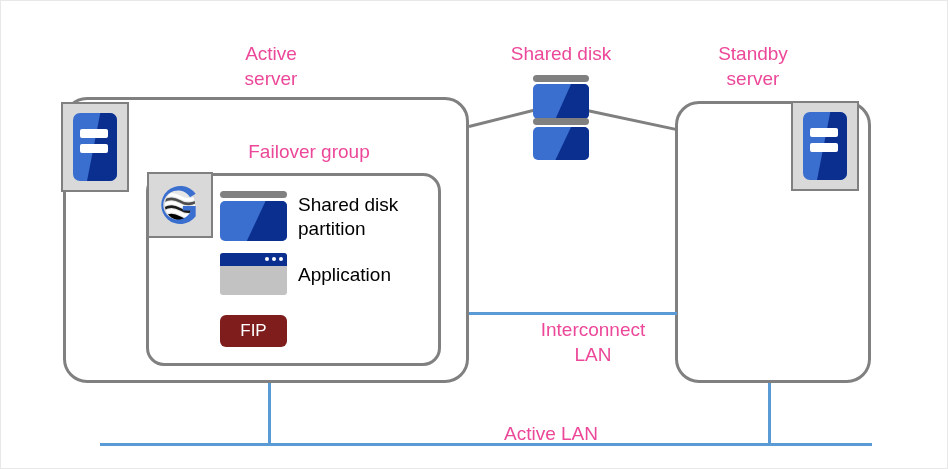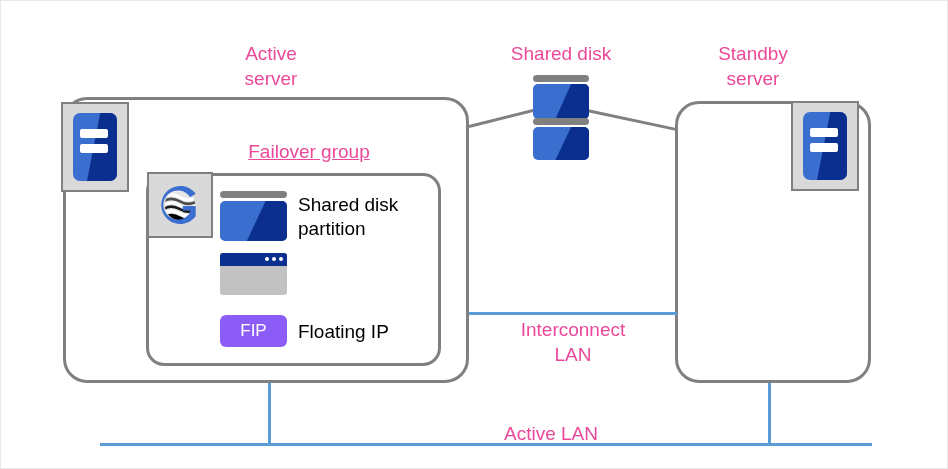--- a/index.html
+++ b/index.html
@@ -133,21 +133,21 @@
   .app-icon .dot {
     width: 4px; height: 4px;
     border-radius: 50%;
     background: #ffffff;
     margin-left: 3px;
   }
 
   
   .fip-badge {
     position: absolute;
-    background: #8b5cf6;
+    background: #7f1d1d;
     border-radius: 6px;
     color: #ffffff;
     font-size: 17px;
     display: flex;
     align-items: center;
     justify-content: center;
     user-select: none;
   }
 
   
@@ -207,21 +207,21 @@
   <div class="server-box" style="left:62px; top:96px; width:406px; height:286px;"></div>
 
   <div class="server-icon" style="left:60px; top:101px; width:68px; height:90px;">
     <div class="chassis">
       <div class="shade"></div>
       <div class="bar b1"></div>
       <div class="bar b2"></div>
     </div>
   </div>
 
-  <div class="label" style="left:178px; top:138px; width:260px;text-decoration:underline;">Failover group</div>
+  <div class="label" style="left:178px; top:138px; width:260px;">Failover group</div>
 
   <div class="fo-box" style="left:145px; top:172px; width:295px; height:193px;"></div>
 
   <div class="cluster-logo" style="left:146px; top:171px; width:66px; height:66px;">
     <svg width="56" height="56" viewBox="0 0 100 100">
       <defs>
         <clipPath id="sphereClip">
             <circle cx="50" cy="50" r="27"></circle>
           </clipPath>
       </defs>
@@ -249,23 +249,23 @@
   <div class="item-text" style="left:297px; top:192px; width:150px;">Shared disk
 partition</div>
 
   <div class="app-icon" style="left:219px; top:252px; width:67px; height:42px;">
     <div class="titlebar">
       <span class="dot"></span>
       <span class="dot"></span>
       <span class="dot"></span>
     </div>
   </div>
+  <div class="item-text" style="left:297px; top:262px; width:150px;">Application</div>
 
   <div class="fip-badge" style="left:219px; top:314px; width:67px; height:32px;">FIP</div>
-  <div class="item-text" style="left:297px; top:319px; width:150px;">Floating IP</div>
 
   <div class="disk-unit" style="left:532px; top:74px; width:56px; height:44px;">
     <div class="cap" style="top:0;"></div>
     <div class="body" style="top:9px; height:35px;">
       <div class="shade"></div>
     </div>
   </div>
   <div class="disk-unit" style="left:532px; top:117px; width:56px; height:44px;">
     <div class="cap" style="top:0;"></div>
     <div class="body" style="top:9px; height:33px;">
@@ -277,21 +277,21 @@
 
   <div class="server-icon" style="left:790px; top:100px; width:68px; height:90px;">
     <div class="chassis">
       <div class="shade"></div>
       <div class="bar b1"></div>
       <div class="bar b2"></div>
     </div>
   </div>
 
   <div class="lan-h" style="left:468px; top:311px; width:208px;"></div>
-  <div class="label" style="left:468px; top:316px; width:208px;">Interconnect
+  <div class="label" style="left:488px; top:316px; width:208px;">Interconnect
 LAN</div>
 
   <div class="lan-v" style="left:267px; top:382px; width:3px; height:62px;"></div>
   <div class="lan-v" style="left:767px; top:382px; width:3px; height:62px;"></div>
   <div class="lan-h" style="left:99px; top:442px; width:772px;"></div>
   <div class="label" style="left:440px; top:420px; width:220px;">Active LAN</div>
 
 </div>
 
 </body></html>

